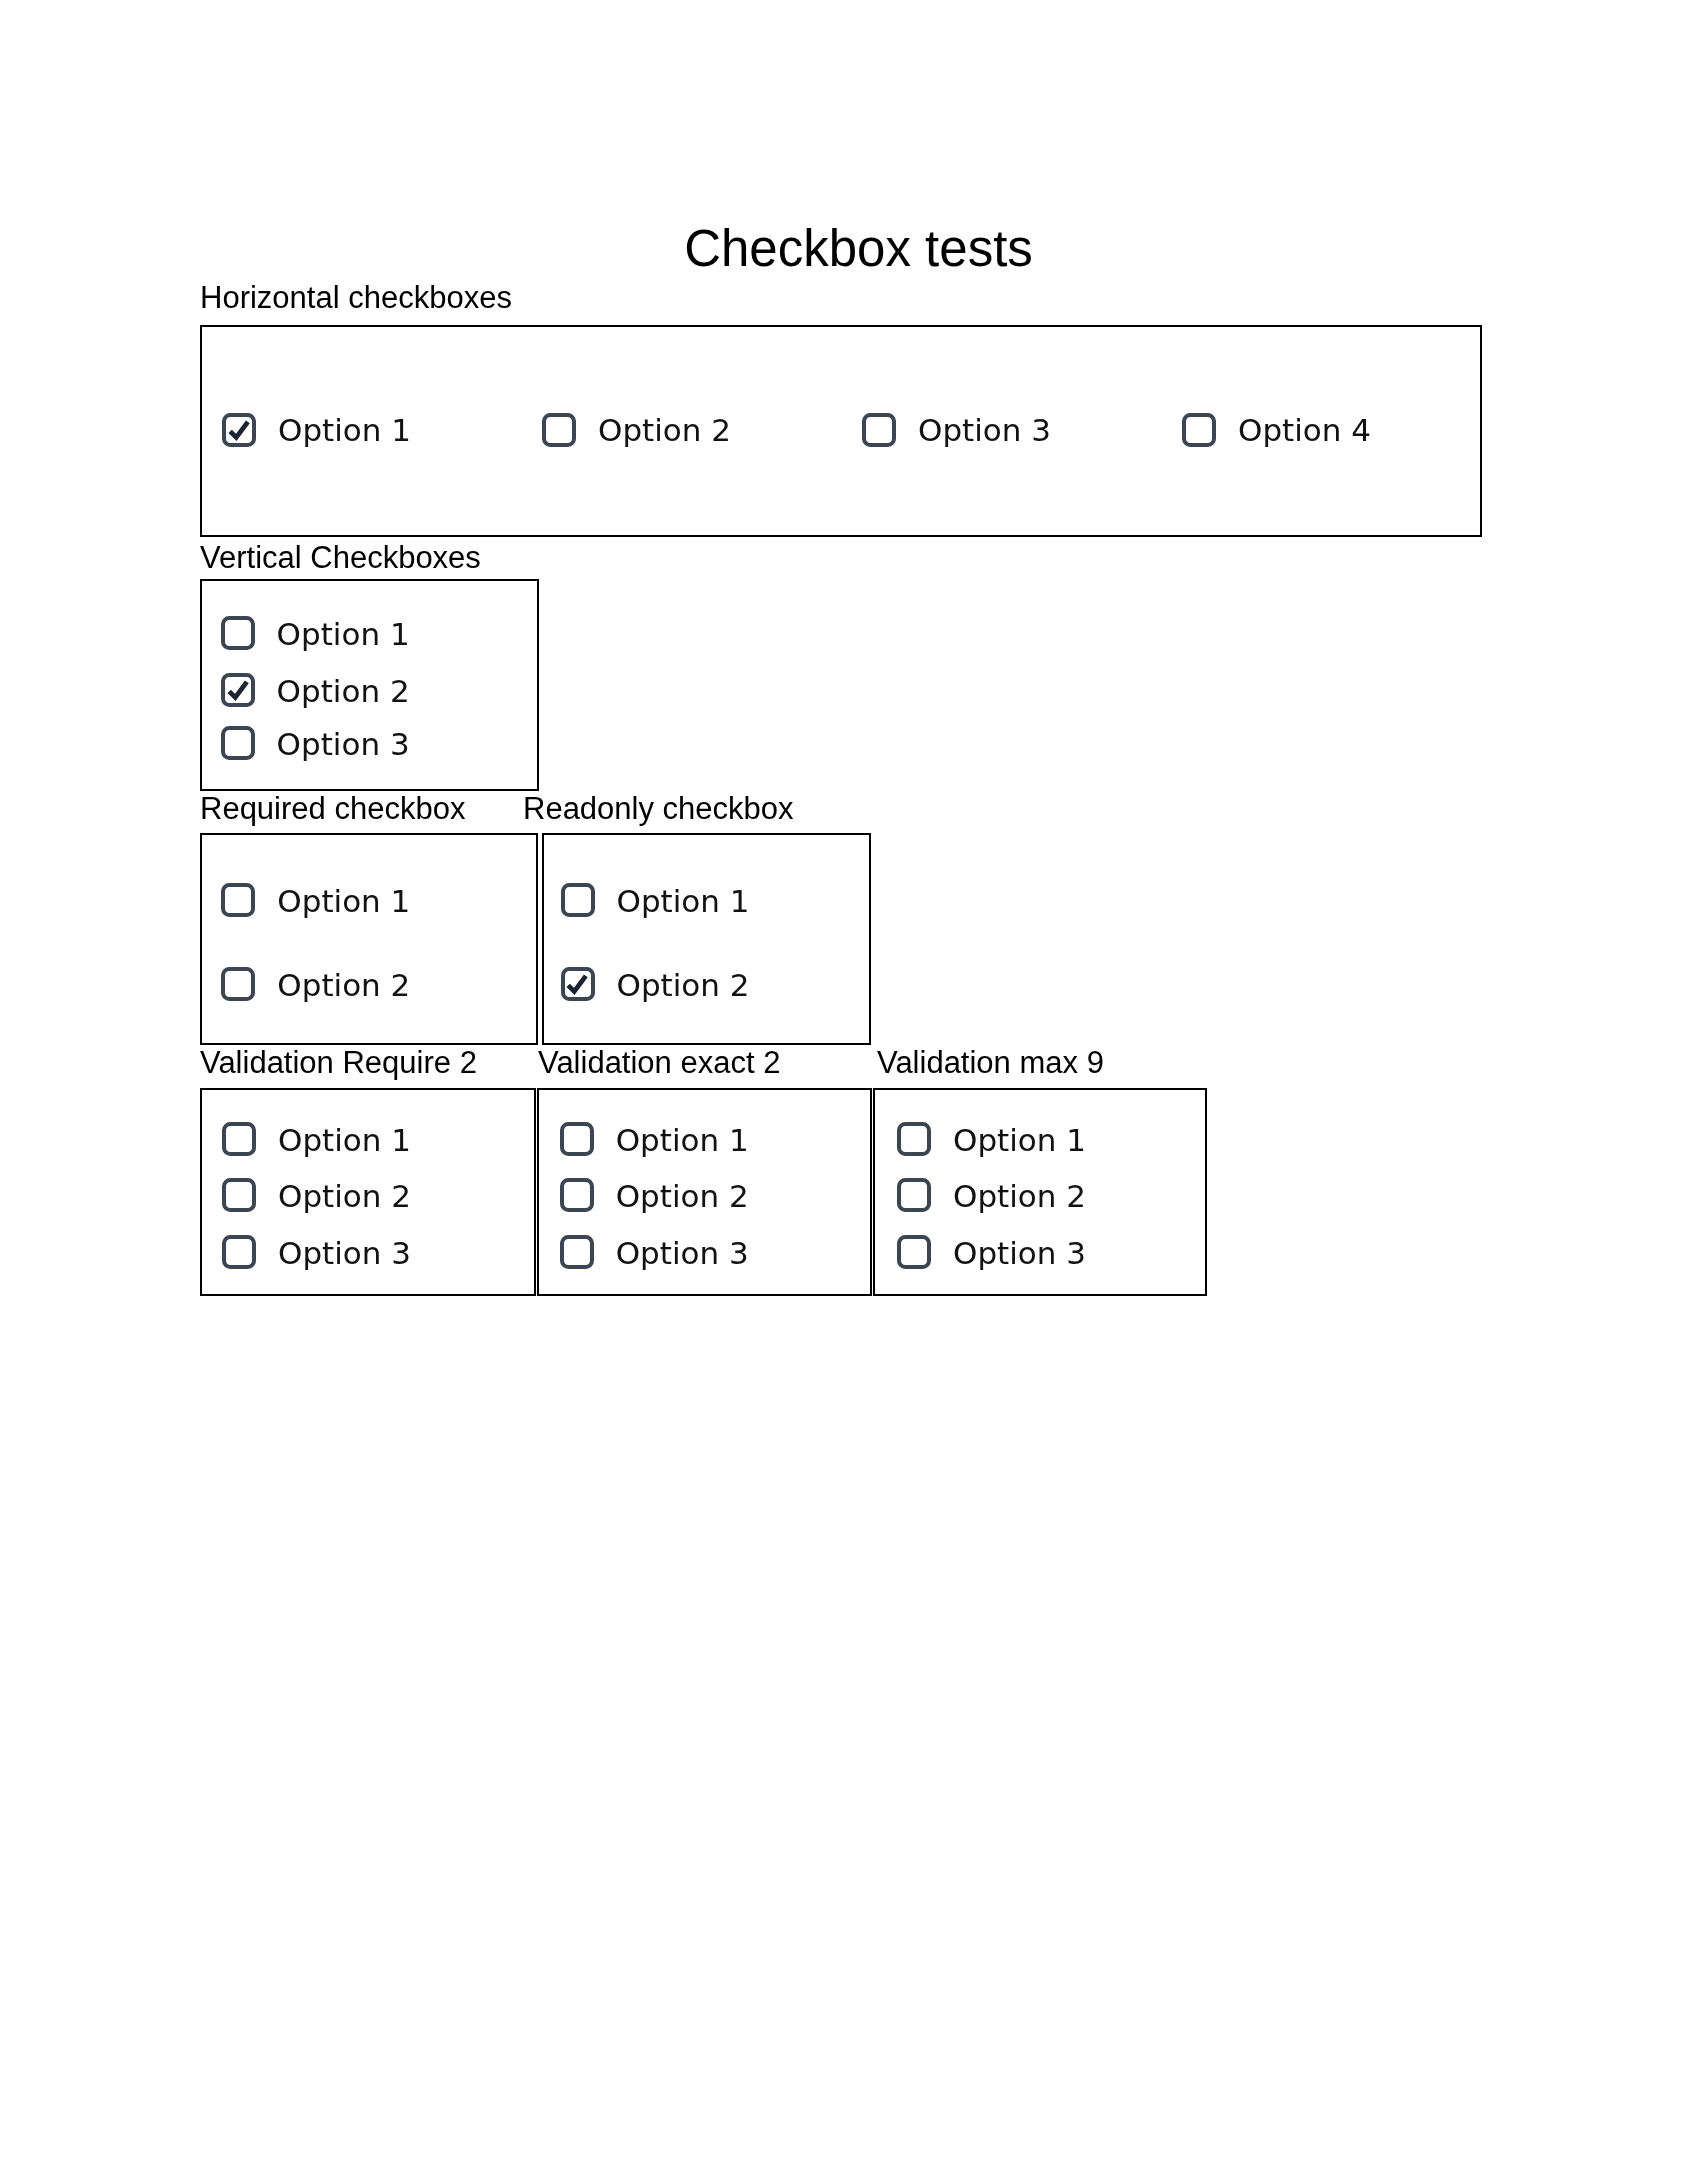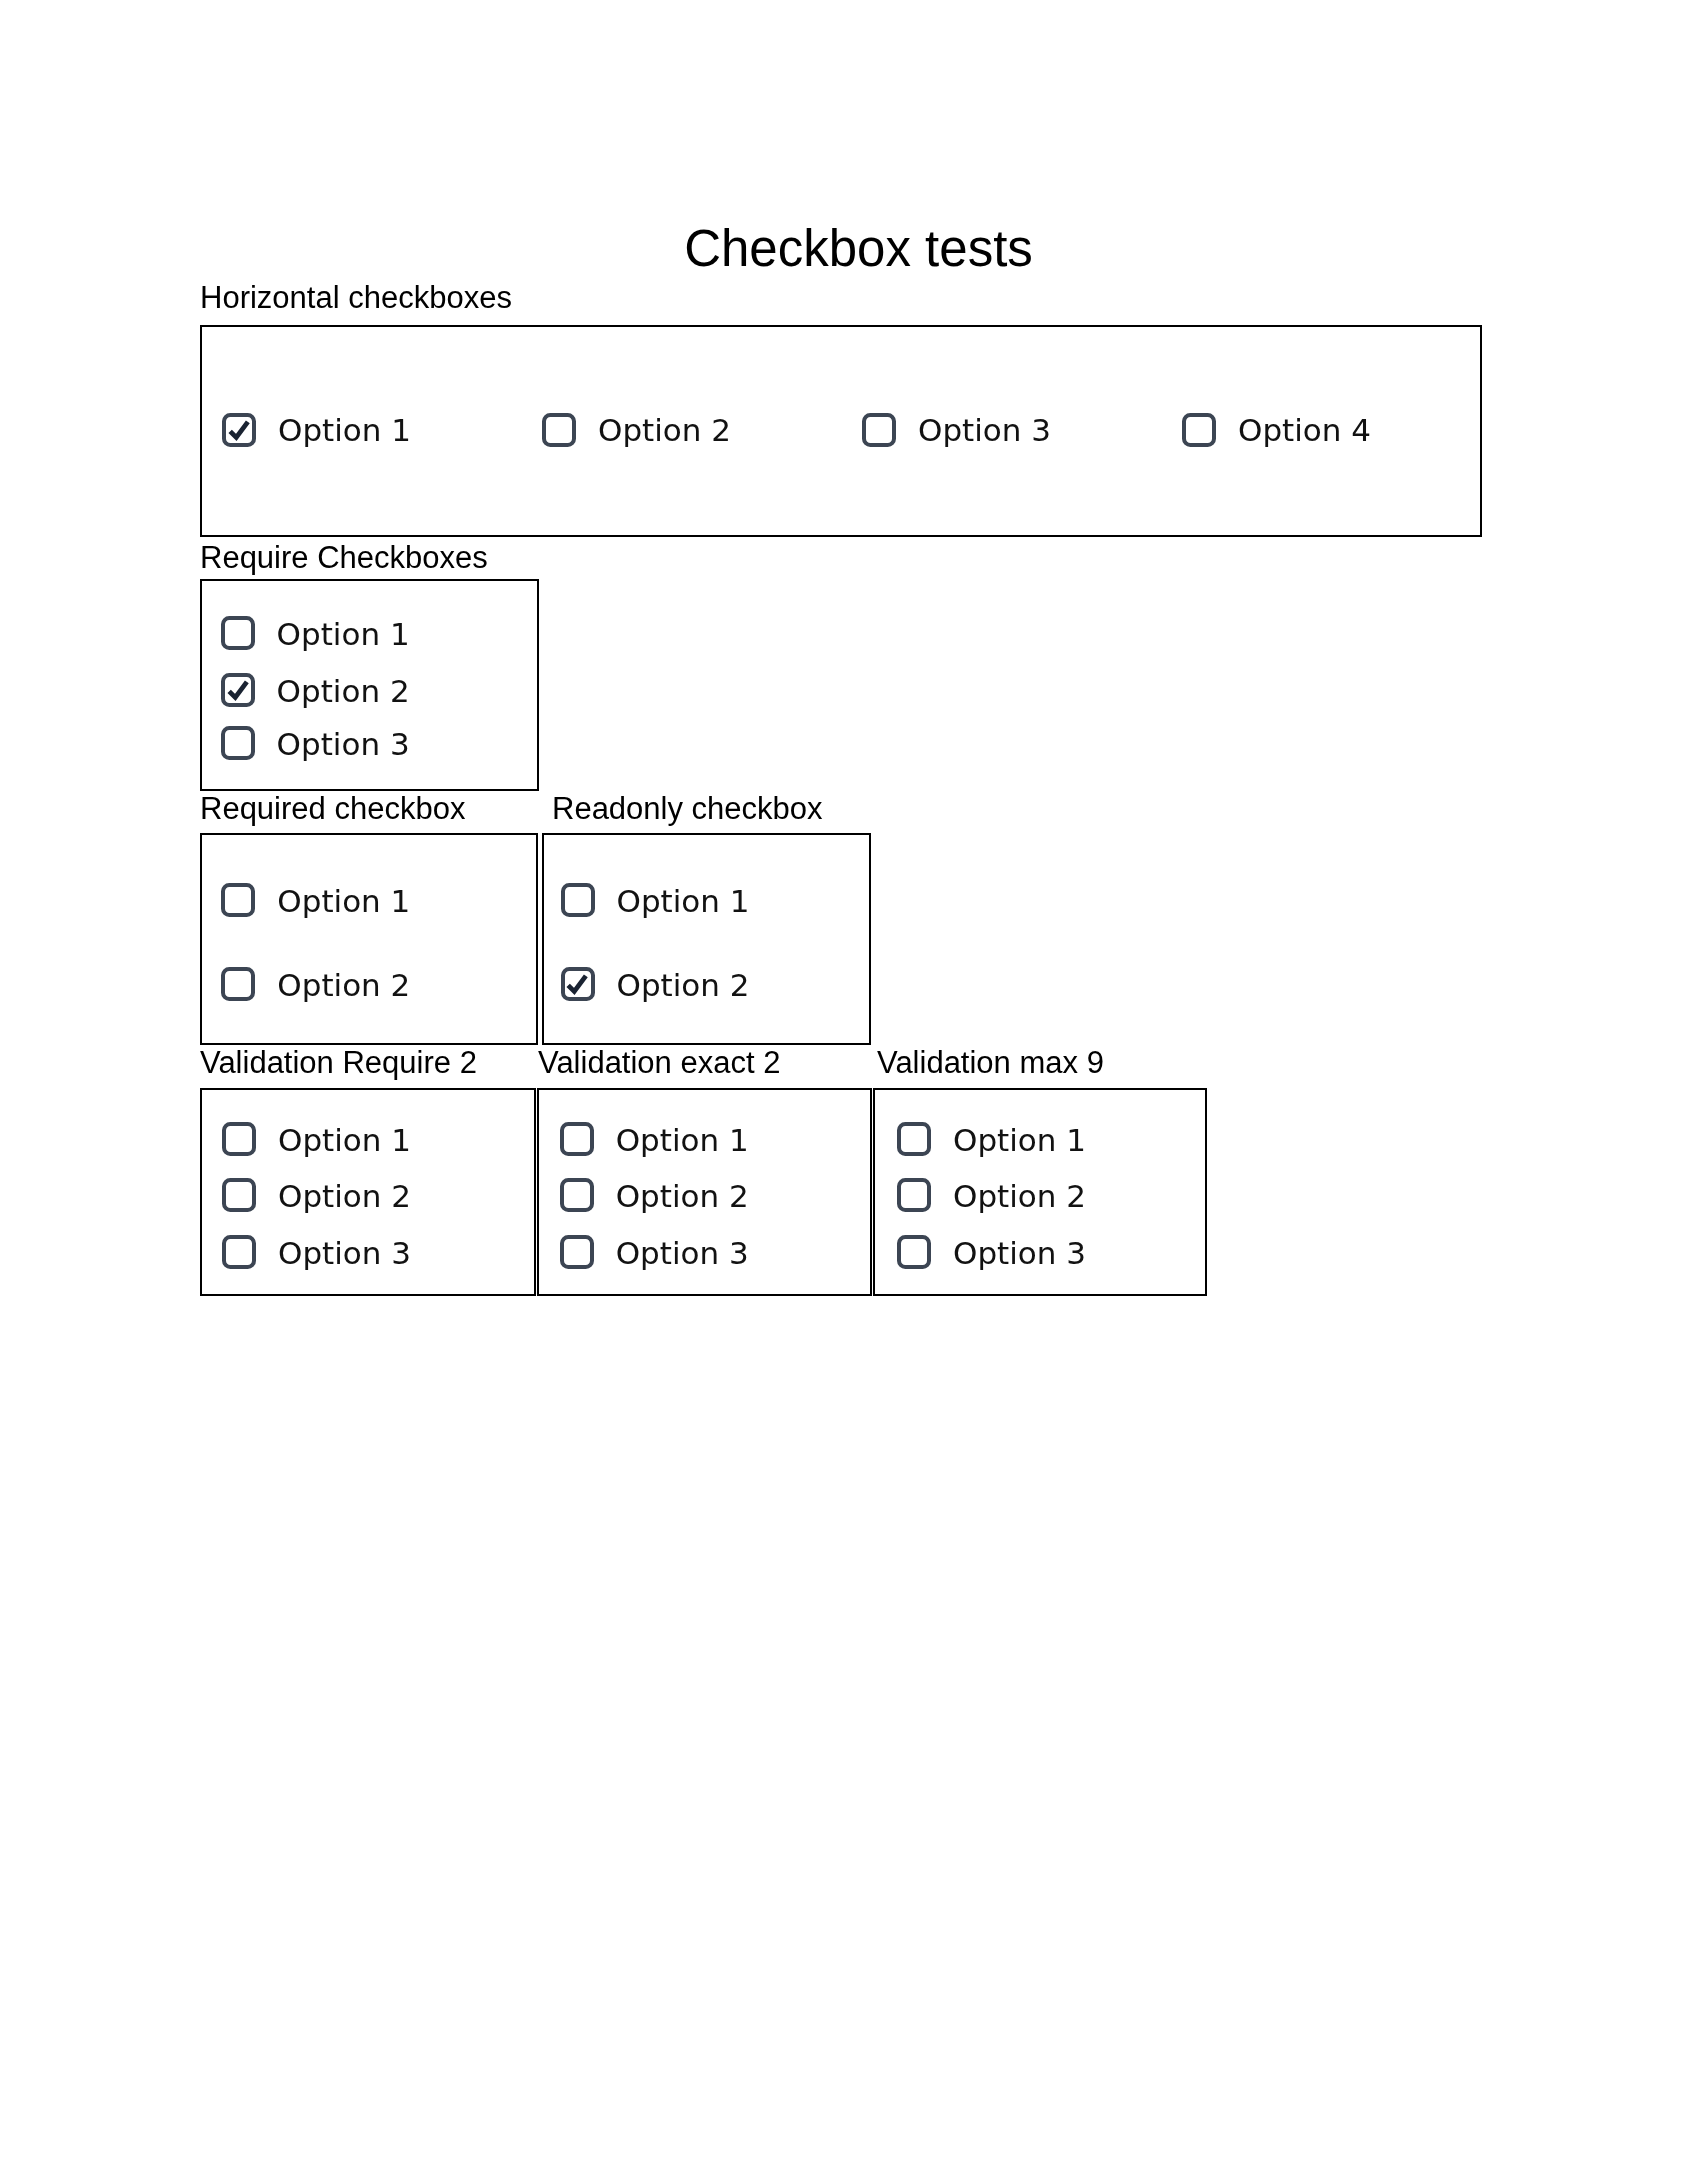--- a/index.html
+++ b/index.html
@@ -101,21 +101,21 @@
         <span class="cb"></span>
         <span class="olabel">Option 3</span>
       </div>
       <div class="h-opt">
         <span class="cb"></span>
         <span class="olabel">Option 4</span>
       </div>
     </div>
   </div>
 
-  <div class="sec-label" style="left:200px;top:542px">Require Checkboxes</div>
+  <div class="sec-label" style="left:200px;top:542px">Vertical Checkboxes</div>
   <div class="qbox" style="left:200px;top:579px;width:339px;height:212px">
     <div class="row" style="left:18.6px;top:35px">
       <span class="cb"></span>
       <span class="olabel">Option 1</span>
     </div>
     <div class="row" style="left:18.6px;top:92px">
       <span class="cb checked">
           <svg class="tick" viewBox="0 0 50 50">
             <path d="M12 27 L21 36 L38 13"></path>
           </svg>
@@ -133,21 +133,21 @@
     <div class="row" style="left:19.3px;top:48px">
       <span class="cb"></span>
       <span class="olabel">Option 1</span>
     </div>
     <div class="row" style="left:19.3px;top:132px">
       <span class="cb"></span>
       <span class="olabel">Option 2</span>
     </div>
   </div>
 
-  <div class="sec-label" style="left:552px;top:793px">Readonly checkbox</div>
+  <div class="sec-label" style="left:523px;top:793px">Readonly checkbox</div>
   <div class="qbox" style="left:542px;top:833px;width:329px;height:212px">
     <div class="row" style="left:16.5px;top:48px">
       <span class="cb"></span>
       <span class="olabel">Option 1</span>
     </div>
     <div class="row" style="left:16.5px;top:132px">
       <span class="cb checked">
           <svg class="tick" viewBox="0 0 50 50">
             <path d="M12 27 L21 36 L38 13"></path>
           </svg>

